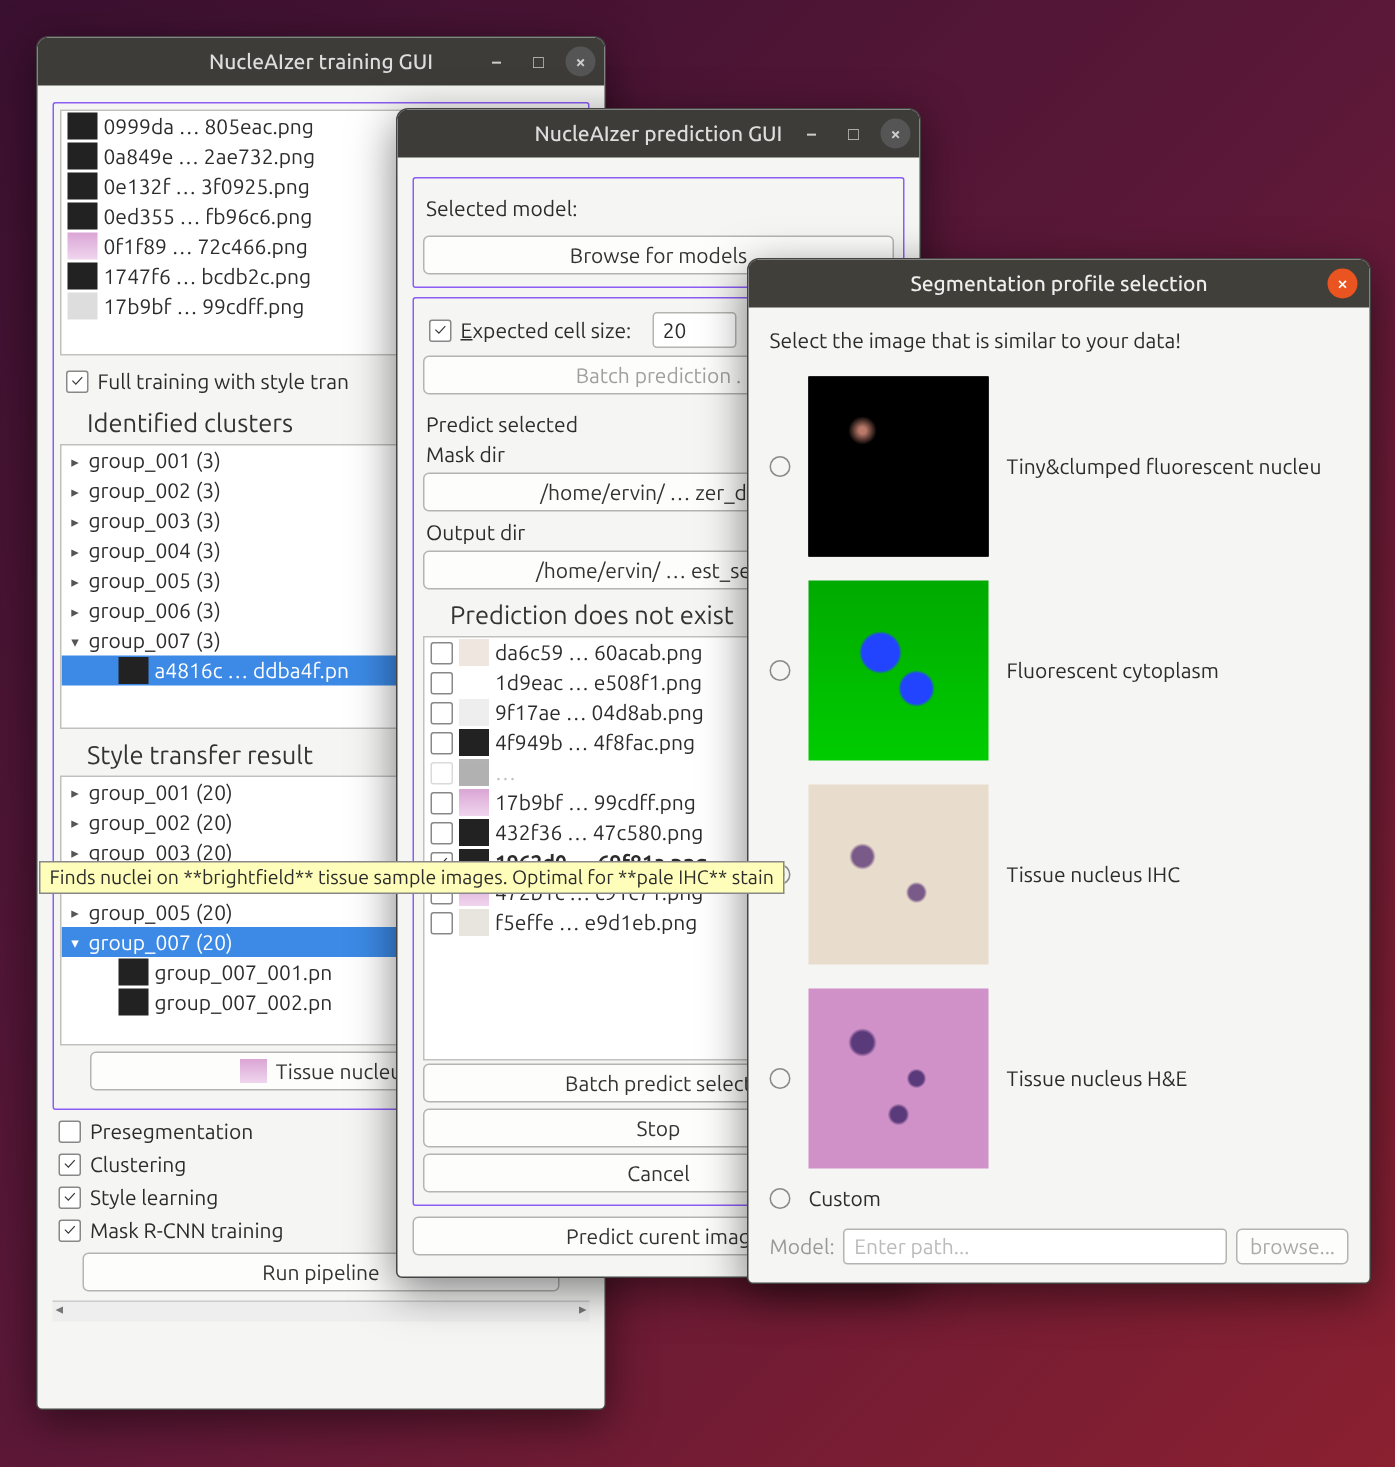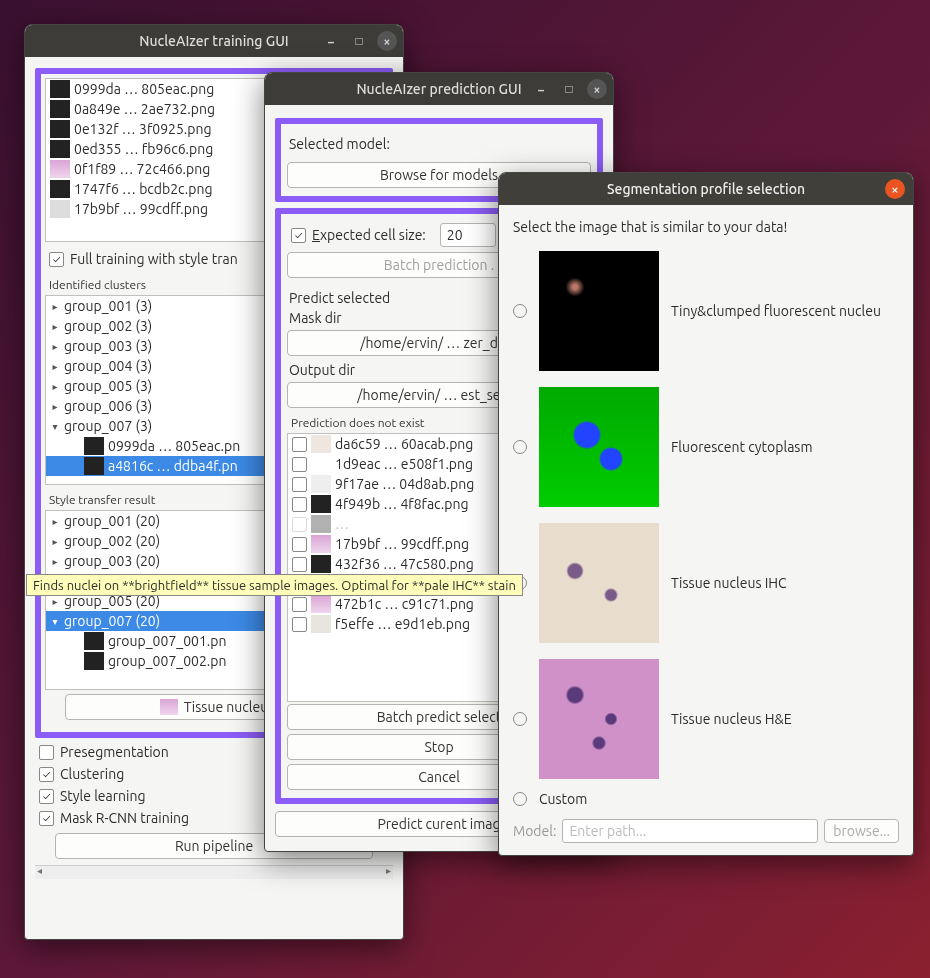--- a/index.html
+++ b/index.html
@@ -51,30 +51,30 @@
   }
   .wbtn.close { background: #555; }
   .panel {
     flex: 1;
     padding: 6px;
     overflow: hidden;
     display: flex;
     flex-direction: column;
   }
   .groupbox {
-    border: 6px solid #8b5cf6;
+    border: 1px solid #8b5cf6;
     border-radius: 2px;
     margin: 3px 0;
     padding: 6px;
     background: #f5f5f3;
   }
   .grouptitle {
-    font-size: 12px;
+    font-size: 17px;
     color: #333;
-    margin: -2px 0 4px 4px;
+    margin: -2px 0 4px 18px;
   }
   .btn {
     background: #fdfdfc;
     border: 1px solid #b4b4b0;
     border-radius: 4px;
     padding: 4px 8px;
     text-align: center;
     font-size: 14px;
     min-height: 24px;
     display: flex;
@@ -285,24 +285,20 @@
             <span>group_005 (3)</span>
           </div>
         <div class="tree-row">
             <span class="arrow">▸</span>
             <span>group_006 (3)</span>
           </div>
         <div class="tree-row">
             <span class="arrow">▾</span>
             <span>group_007 (3)</span>
           </div>
-        <div class="tree-row" style="padding-left:38px;">
-            <span class="thumb gray"></span>
-            <span>0999da … 805eac.pn</span>
-          </div>
         <div class="tree-row selected" style="padding-left:38px;">
             <span class="thumb gray"></span>
             <span>a4816c … ddba4f.pn</span>
           </div>
       </div>
 
       <div class="grouptitle" style="margin-top:8px;">Style transfer result</div>
       <div class="tree" style="height:180px;">
         <div class="tree-row">
             <span class="arrow">▸</span>

